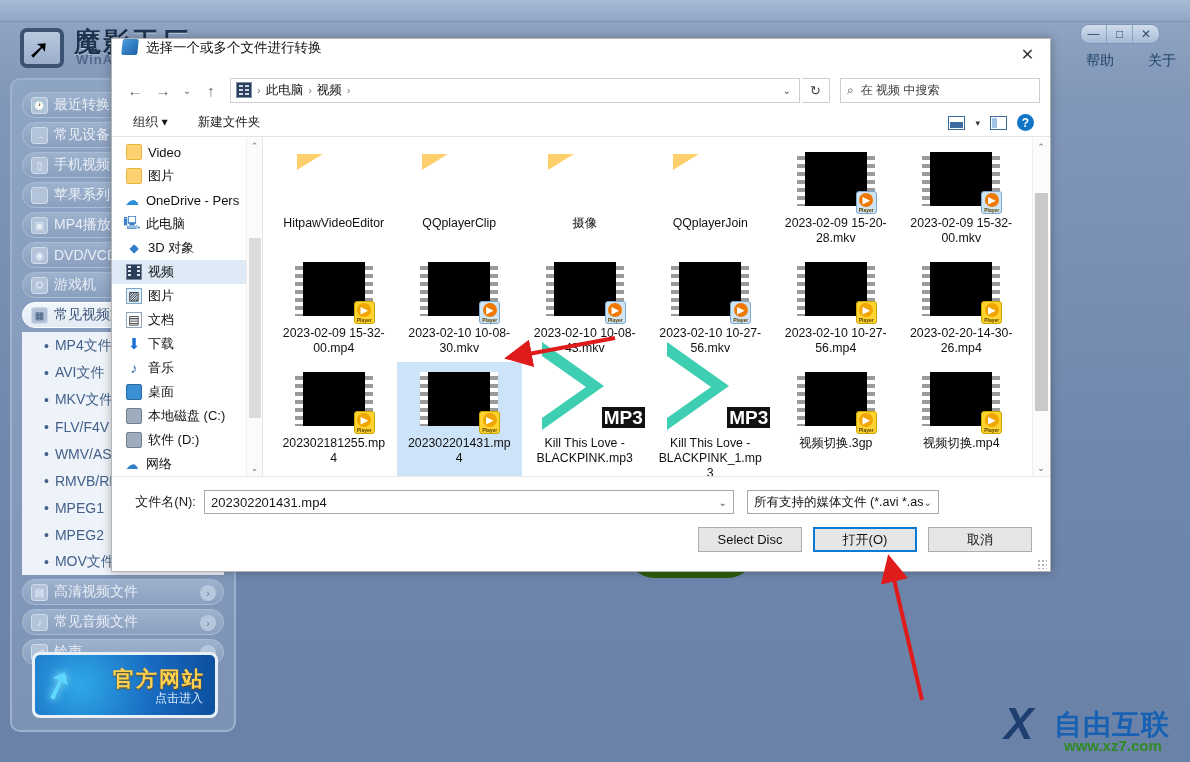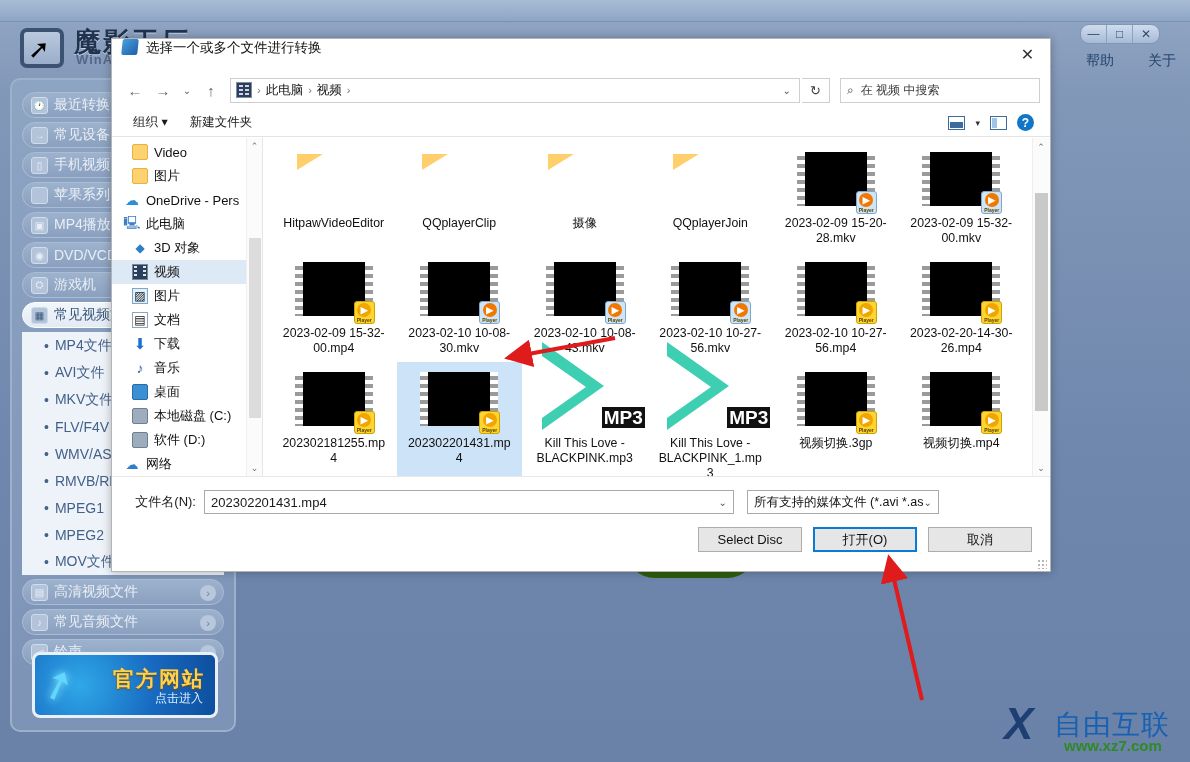--- a/index.html
+++ b/index.html
@@ -130,21 +130,21 @@
   }
 
   .watermark {
     position:absolute; right:8px; bottom:4px; width:180px; height:62px;
   }
   .wm-x {
     position:absolute; left:2px; top:6px; font-size:44px; font-weight:bold;
     font-style:italic; color:#1f3f73; line-height:1;
   }
   .wm-cn {
-    position:absolute; left:52px; top:10px; font-size:28px; font-weight:normal;
+    position:absolute; left:52px; top:10px; font-size:28px; font-weight:bold;
     color:#1661b4; letter-spacing:1px;
   }
   .wm-url {
     position:absolute; left:62px; bottom:4px; font-size:15px; font-weight:bold;
     color:#2f8a23;
     margin-top:30px;
   }
 
   
   #file-dialog {
@@ -206,21 +206,21 @@
   }
   .search-box {
     width:200px; height:25px; border:1px solid #cfcfcf; background:#fff;
     margin-left:8px; display:flex; align-items:center; padding:0 6px;
     font-size:12px; color:#3b3b3b;
   }
   .search-ico { margin-right:7px; color:#555; font-size:12px; }
 
   .dlg-toolbar {
     position:absolute; left:0; top:70px; width:100%; height:28px;
-    display:flex; align-items:center; padding:0 12px; gap:4px;
+    display:flex; align-items:center; padding:0 12px; gap:12px;
     border-bottom:1px solid #e3e3e3;
   }
   .tb-item { font-size:12.5px; color:#1a1a1a; padding:0 9px; }
   .tb-right { margin-left:auto; display:flex; align-items:center; gap:10px; padding-right:4px; }
   .tb-viewico {
     width:17px; height:14px; border:1.5px solid #3c6b9e; position:relative;
     background:#fff;
   }
   .tb-viewico::after {
     content:""; position:absolute; left:1px; bottom:1px; width:13px; height:6px;
@@ -242,21 +242,21 @@
   .dlg-tree {
     position:absolute; left:0; top:99px; width:151px; bottom:95px;
     background:#fff; border-right:1px solid #e6e6e6; overflow:hidden;
     padding-top:2px;
   }
   .tree-row {
     height:24px; display:flex; align-items:center; font-size:13px; color:#111;
     padding-left:12px; white-space:nowrap;
   }
   .tree-row.sel { background:#ddeaf6; }
-  .tree-row.indent1 { padding-left:20px; }
+  .tree-row.indent1 { padding-left:14px; }
   .tree-ic {
     width:16px; height:16px; margin-right:6px; flex:0 0 auto;
     display:flex; align-items:center; justify-content:center; font-size:12px;
   }
   .ic-folder { background:#ffd271; border:1px solid #e9b33f; border-radius:2px; }
   .ic-cloud  { color:#2a8fd4; font-size:14px; }
   .ic-pc     { color:#3b7fc4; font-size:13px; }
   .ic-3d     { color:#2f7fc8; font-size:12px; }
   .ic-video  { background:#2b3f5c; position:relative; border:1px solid #7a8797; }
   .ic-video::before{content:"";position:absolute;left:1px;top:1px;width:3px;height:12px;

